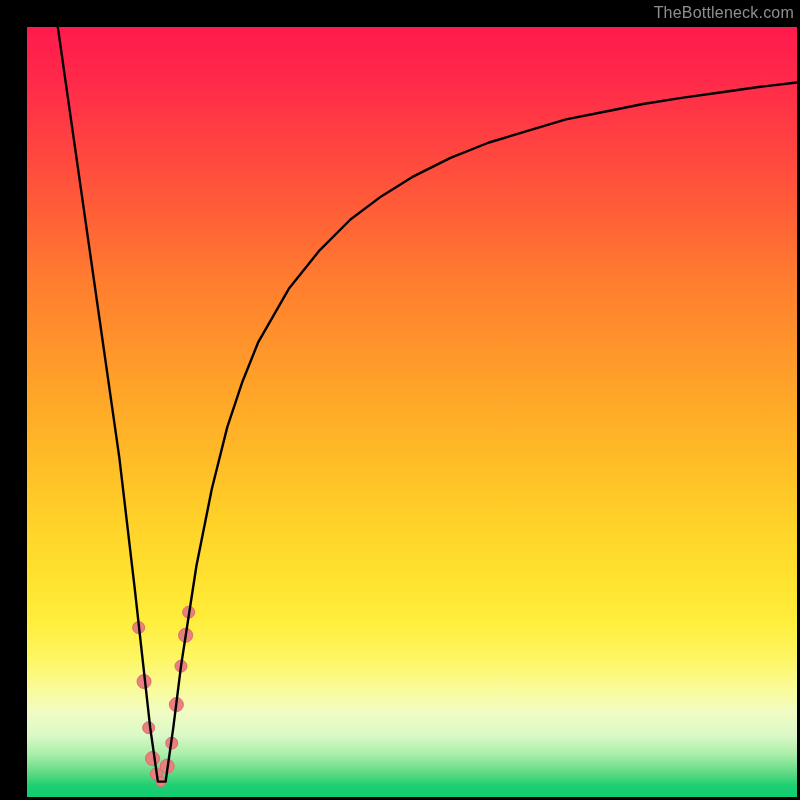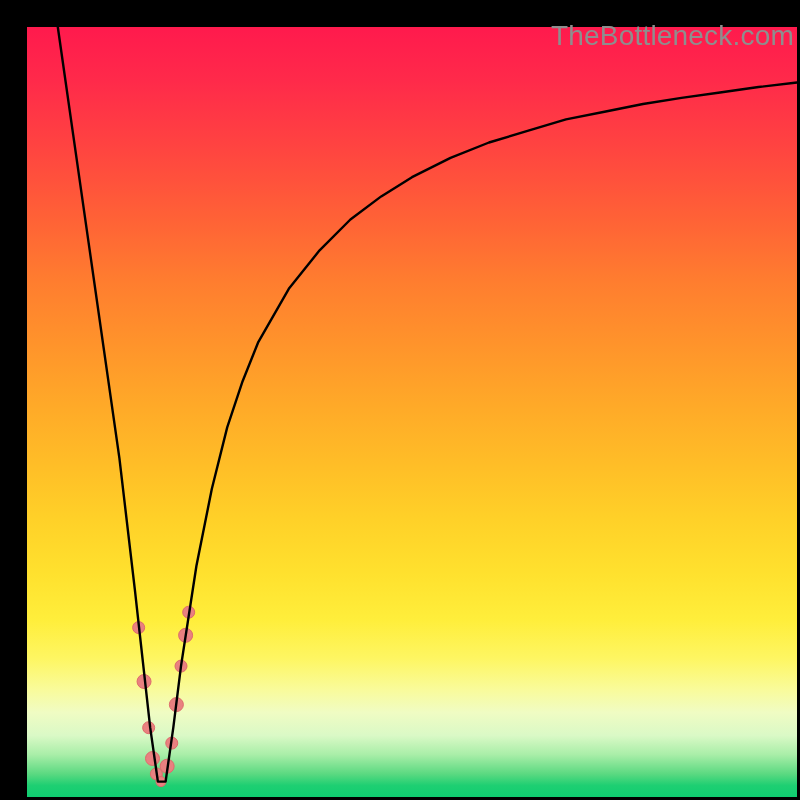--- a/index.html
+++ b/index.html
@@ -51,24 +51,24 @@
   svg.curve {
     position: absolute;
     left: 0;
     top: 0;
     width: 770px;
     height: 770px;
     overflow: visible;
   }
   .watermark {
     position: absolute;
-    top: 20px;
+    top: 4px;
     right: 6px;
     color: #8e8e8e;
-    font-size: 28px;
+    font-size: 16px;
     font-weight: 500;
     letter-spacing: 0.2px;
     user-select: none;
   }
 </style>
 </head>
 <body>
 
 <div class="frame">
   <div class="plot-bg"></div>

